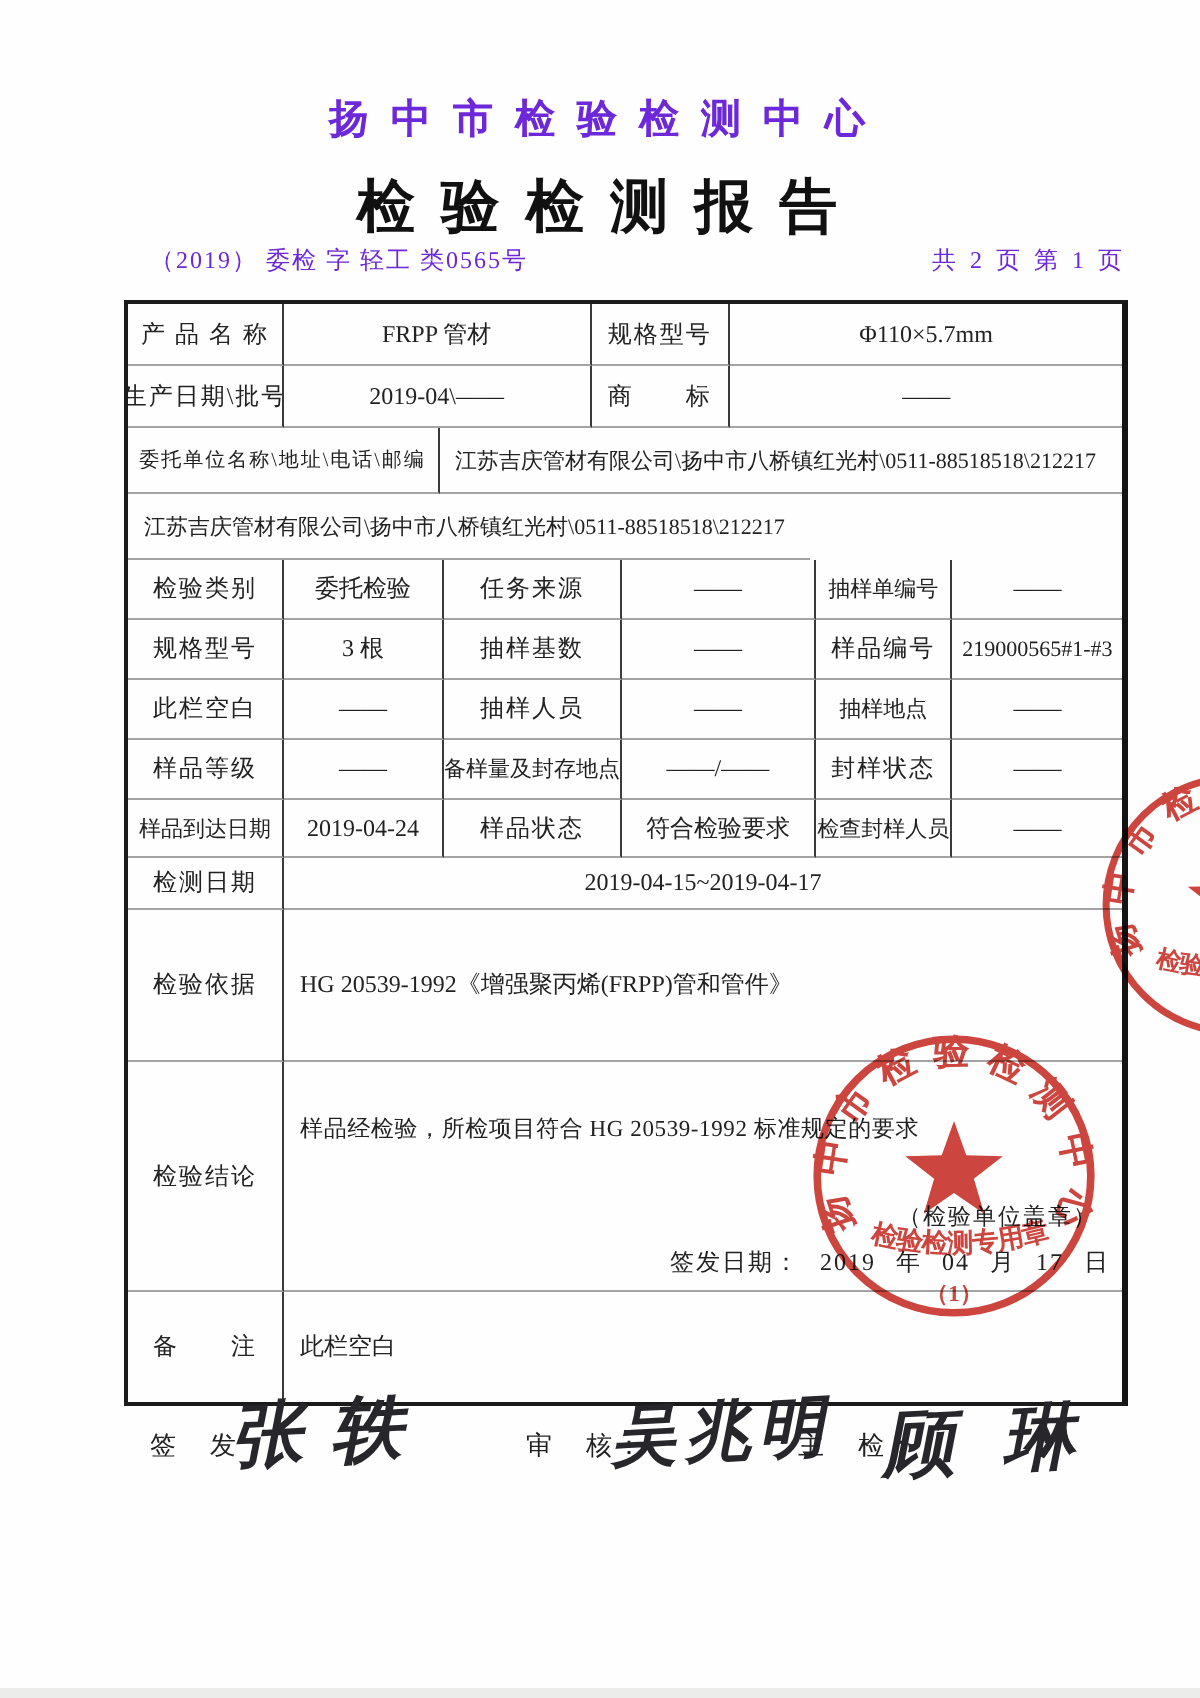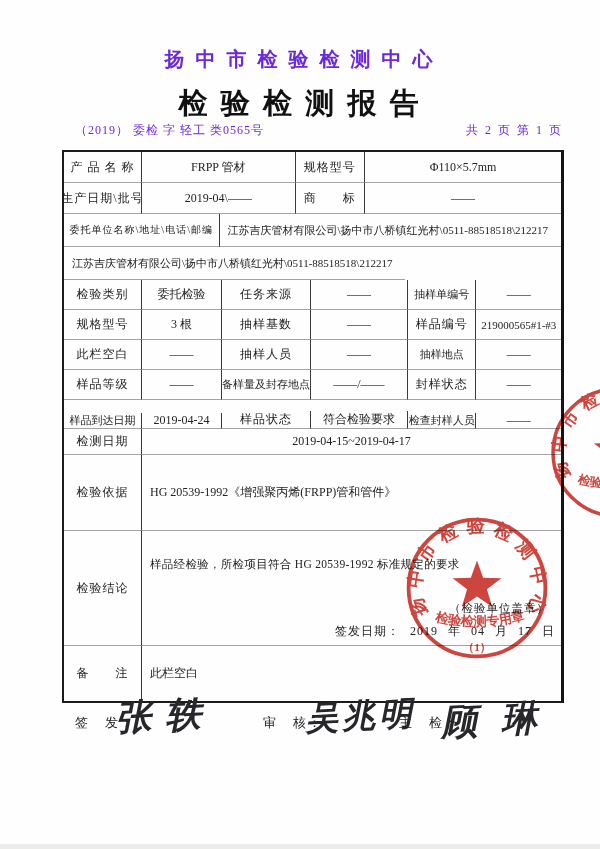--- a/index.html
+++ b/index.html
@@ -38,21 +38,21 @@
   .trow:last-child .cell{border-bottom:none;}
   .lbl{letter-spacing:1px;}
   .left{justify-content:flex-start;padding-left:8px;}
   .sm{font-size:11px;letter-spacing:0;}
   
   .ra .c1{width:15.7%;} .ra .c2{width:30.9%;} .ra .c3{width:14%;} .ra .c4{width:39.4%;}
   .rb .c1{width:31.3%;font-size:10px;} .rb .c2{width:68.7%;}
   .rc .c1{width:15.7%;} .rc .c2{width:16.1%;} .rc .c3{width:17.9%;}
   .rc .c4{width:19.5%;} .rc .c5{width:13.8%;} .rc .c6{width:17%;}
   .rw .c1{width:15.7%;} .rw .c2{width:84.3%;}
-  .h31{height:31px;} .h33{height:33px;} .h30{height:30px;} .h29{height:29px;align-items:flex-end;}
+  .h31{height:31px;} .h33{height:33px;} .h30{height:30px;} .h29{height:29px;}
   .h26{height:26px;} .h76{height:76px;} .h115{height:115px;} .h55{height:55px;}
   
   .conclusion-box{position:relative;width:100%;height:100%;}
   .conclusion-text{position:absolute;left:8px;top:26px;font-size:11.5px;letter-spacing:.3px;}
   .seal-note{position:absolute;right:12px;top:70px;font-size:11.5px;letter-spacing:1px;}
   .issue-date{position:absolute;right:6px;top:92px;font-size:12px;word-spacing:6px;letter-spacing:1px;}
   
   .stamp{position:absolute;mix-blend-mode:multiply;opacity:.92;}
   .stamp-main{left:401px;top:512px;width:152px;height:152px;}
   .stamp-edge{left:546px;top:382px;width:141px;height:141px;}

